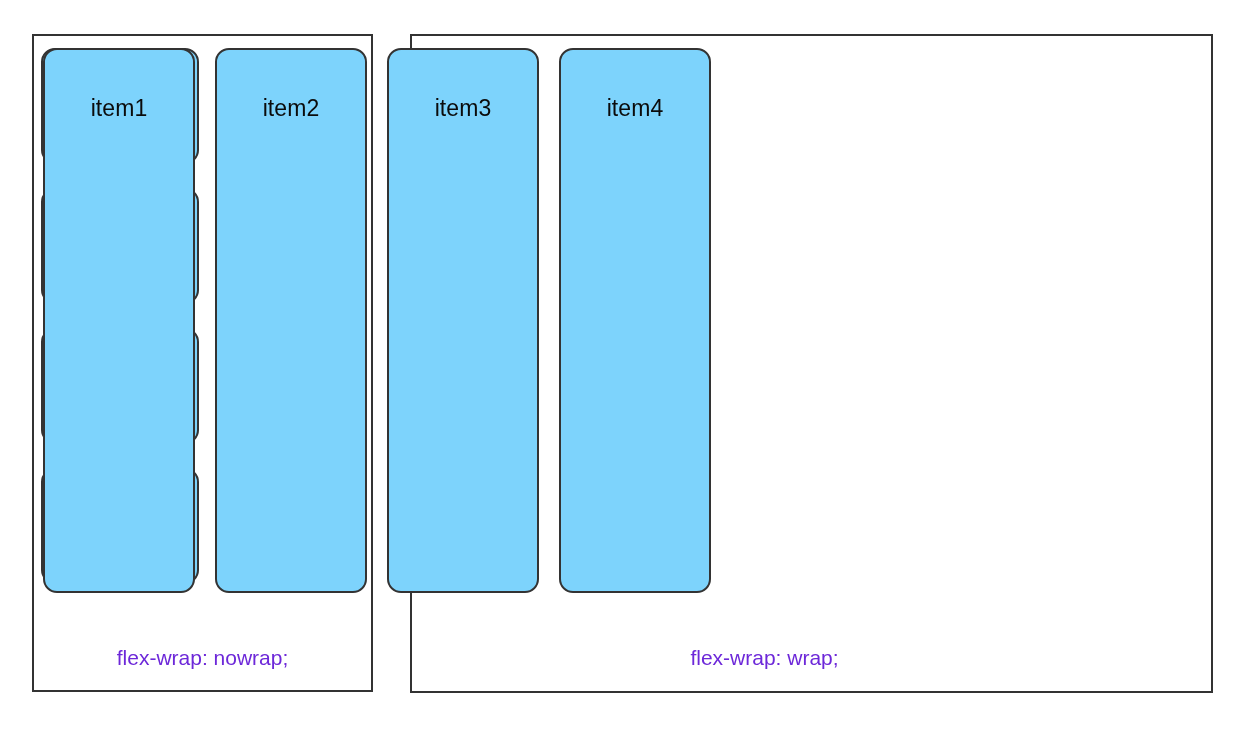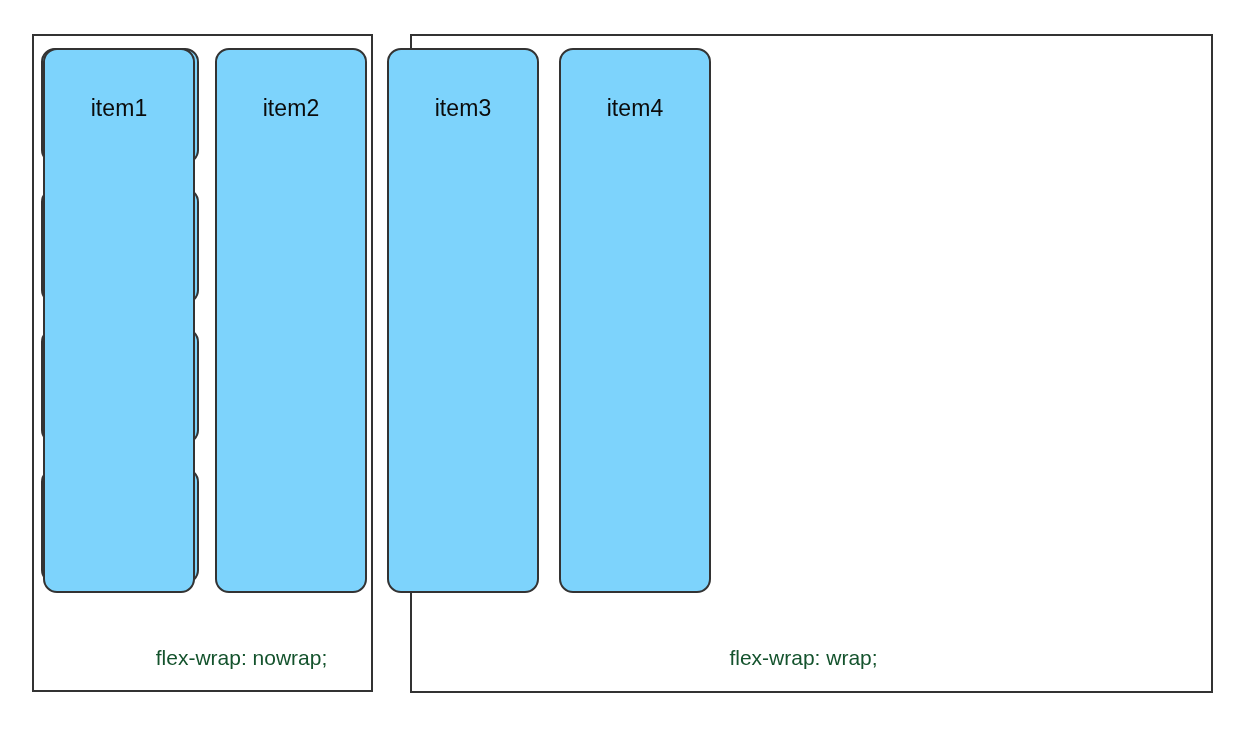--- a/index.html
+++ b/index.html
@@ -97,25 +97,24 @@
     width: 152px;
     height: 545px;
     flex: 0 0 auto;
     padding-top: 47px;
   }
 
   
   .caption {
     position: absolute;
     text-align: center;
-    color: #14532d;
+    color: #6d28d9;
     font-size: 21px;
     line-height: 1;
     white-space: nowrap;
-    padding-left: 39px;
   }
 
   #caption-nowrap {
     left: 32px;
     top: 647px;
     width: 341px;
   }
 
   #caption-wrap {
     left: 410px;

